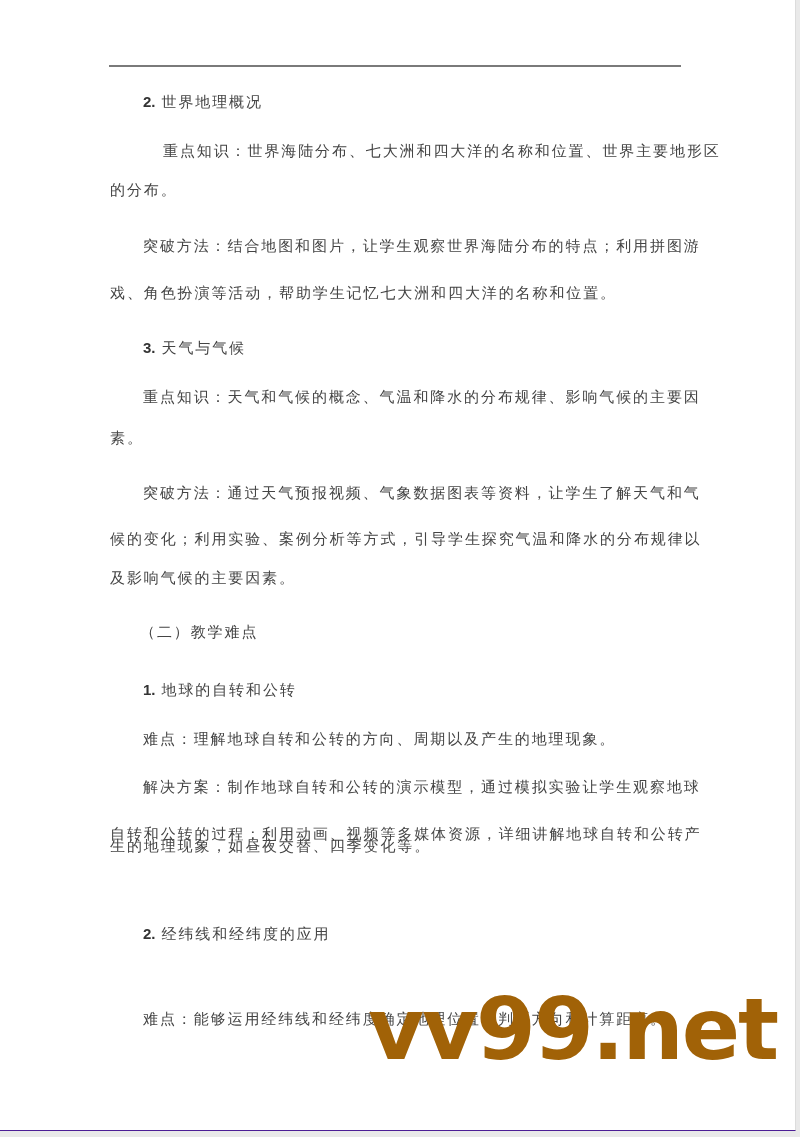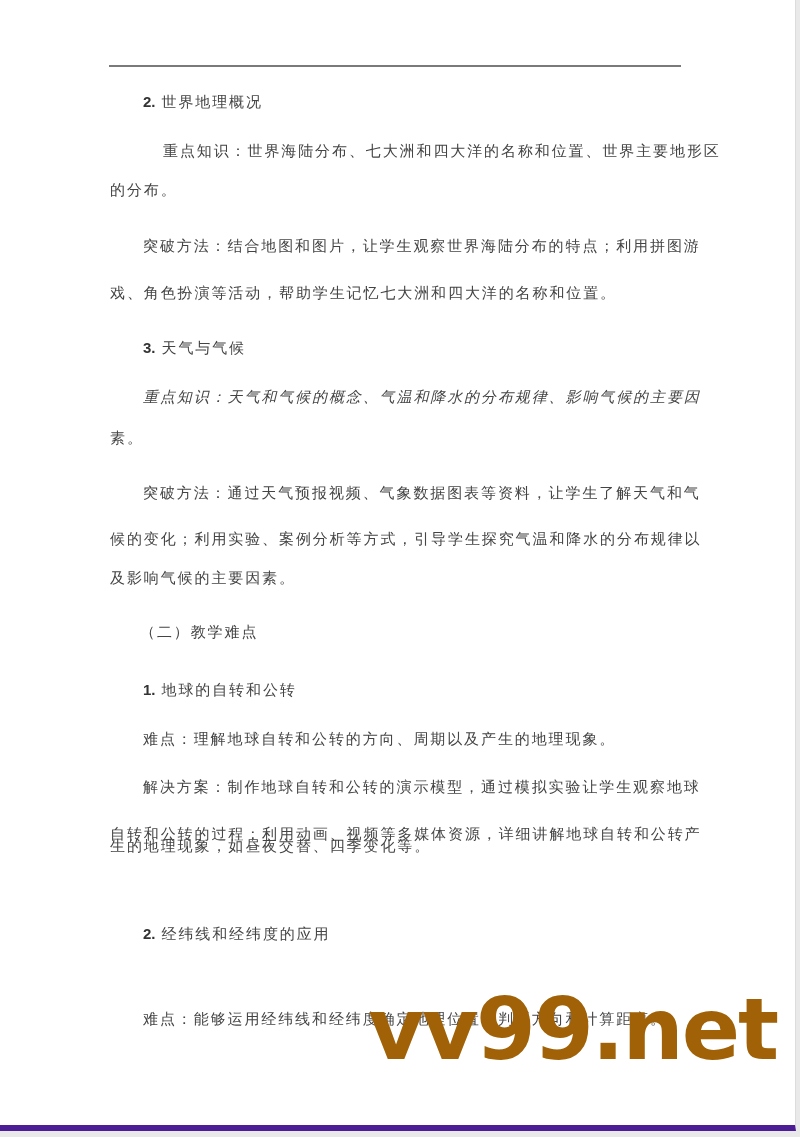--- a/index.html
+++ b/index.html
@@ -11,21 +11,21 @@
       overflow: hidden;
     }
     .page {
       position: absolute;
       left: 0;
       top: 0;
       width: 796px;
       height: 1131px;
       background: #ffffff;
       border-right: 1px solid #dcdcdc;
-      border-bottom: 6px solid #4c1d95;
+      border-bottom: 1px solid #4c1d95;
       box-sizing: border-box;
     }
     .header-rule {
       position: absolute;
       left: 109px;
       top: 65px;
       width: 572px;
       height: 0;
       border-top: 2px solid #7a7a7a;
     }
@@ -83,21 +83,21 @@
     <div class="line indent" style="top:141px;margin-left:20px;">重点知识：世界海陆分布、七大洲和四大洋的名称和位置、世界主要地形区</div>
     <div class="line" style="top:180px;">的分布。</div>
 
     <div class="line indent" style="top:236px;">突破方法：结合地图和图片，让学生观察世界海陆分布的特点；利用拼图游</div>
     <div class="line" style="top:283px;">戏、角色扮演等活动，帮助学生记忆七大洲和四大洋的名称和位置。</div>
 
     <div class="line indent" style="top:338px;">
       <span class="num">3.</span><span>天气与气候</span>
     </div>
 
-    <div class="line indent" style="top:387px;font-style:italic;">重点知识：天气和气候的概念、气温和降水的分布规律、影响气候的主要因</div>
+    <div class="line indent" style="top:387px;">重点知识：天气和气候的概念、气温和降水的分布规律、影响气候的主要因</div>
     <div class="line" style="top:428px;">素。</div>
 
     <div class="line indent" style="top:483px;">突破方法：通过天气预报视频、气象数据图表等资料，让学生了解天气和气</div>
     <div class="line" style="top:529px;">候的变化；利用实验、案例分析等方式，引导学生探究气温和降水的分布规律以</div>
     <div class="line" style="top:568px;">及影响气候的主要因素。</div>
 
     <div class="line" style="top:622px; left:30px;">（二）教学难点</div>
 
     <div class="line indent" style="top:680px;">
       <span class="num">1.</span><span>地球的自转和公转</span>

